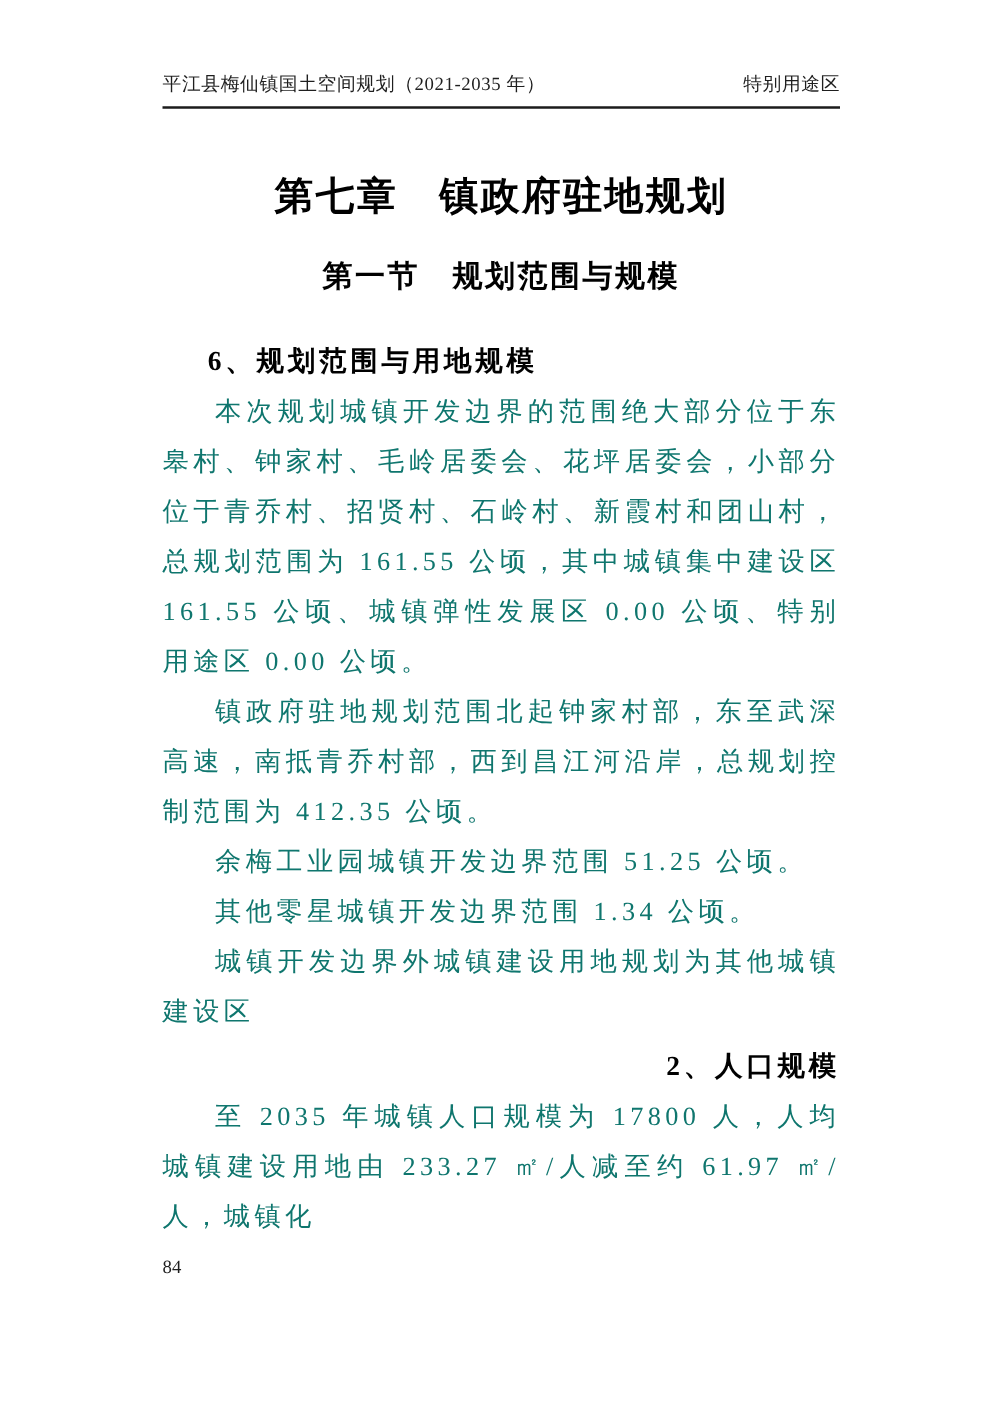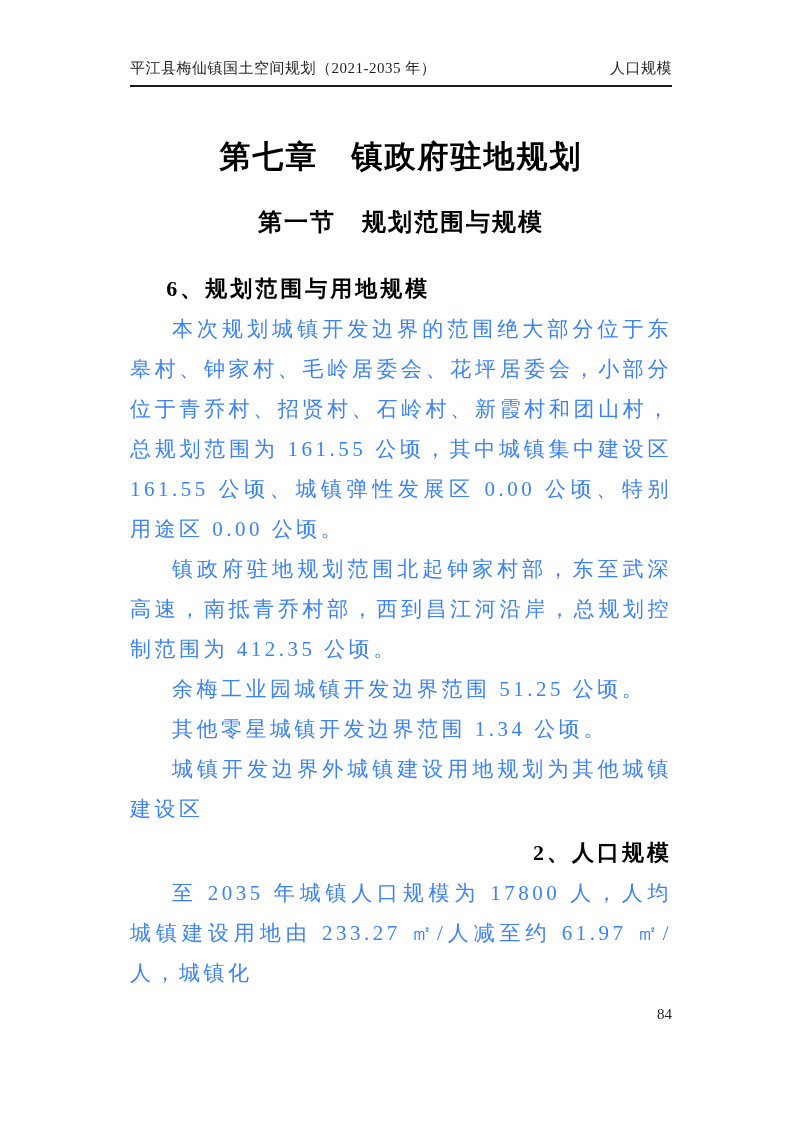--- a/index.html
+++ b/index.html
@@ -70,44 +70,44 @@
     text-align: right;
   }
   
   .para {
     margin: 0;
     font-size: 21px;
     line-height: 40px;
     letter-spacing: 3.5px;
     text-align: justify;
     text-indent: 2em;
-    color: #3b82f6;
+    color: #0f766e;
   }
   
   .footer {
     position: absolute;
     top: 1004px;
     left: 130px;
     right: 121px;
-    text-align: right;
+    text-align: left;
     font-size: 15px;
     line-height: 20px;
     color: #1f1f1f;
   }
 </style>
 </head>
 <body>
 
 <div class="page">
 
   <div class="content">
 
     <div class="header">
       <span>平江县梅仙镇国土空间规划（2021-2035 年）</span>
-      <span>人口规模</span>
+      <span>特别用途区</span>
     </div>
 
     <h1 class="chapter-title">第七章　镇政府驻地规划</h1>
 
     <h2 class="section-title">第一节　规划范围与规模</h2>
 
     <h3 class="sub-heading">6、规划范围与用地规模</h3>
 
     <p class="para">本次规划城镇开发边界的范围绝大部分位于东皋村、钟家村、毛岭居委会、花坪居委会，小部分位于青乔村、招贤村、石岭村、新霞村和团山村，总规划范围为 161.55 公顷，其中城镇集中建设区 161.55 公顷、城镇弹性发展区 0.00 公顷、特别用途区 0.00 公顷。</p>
 

